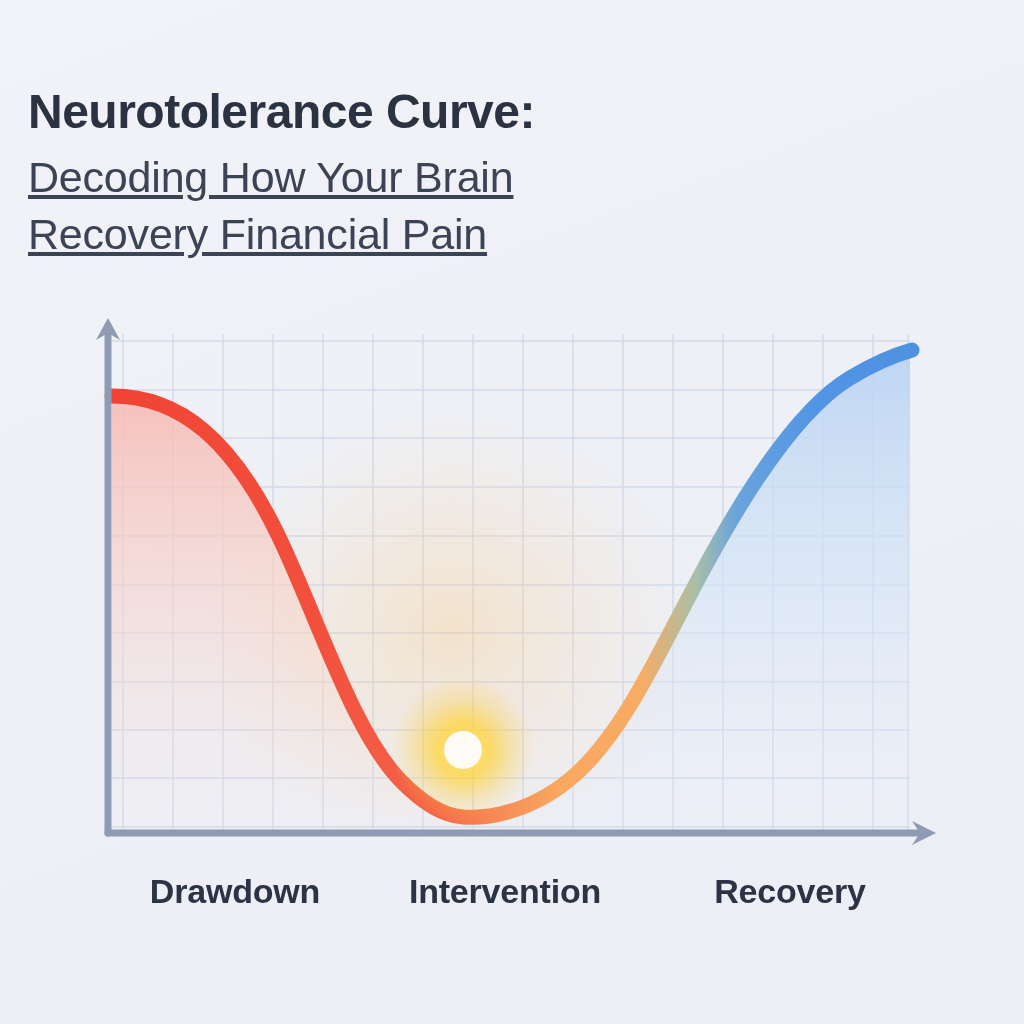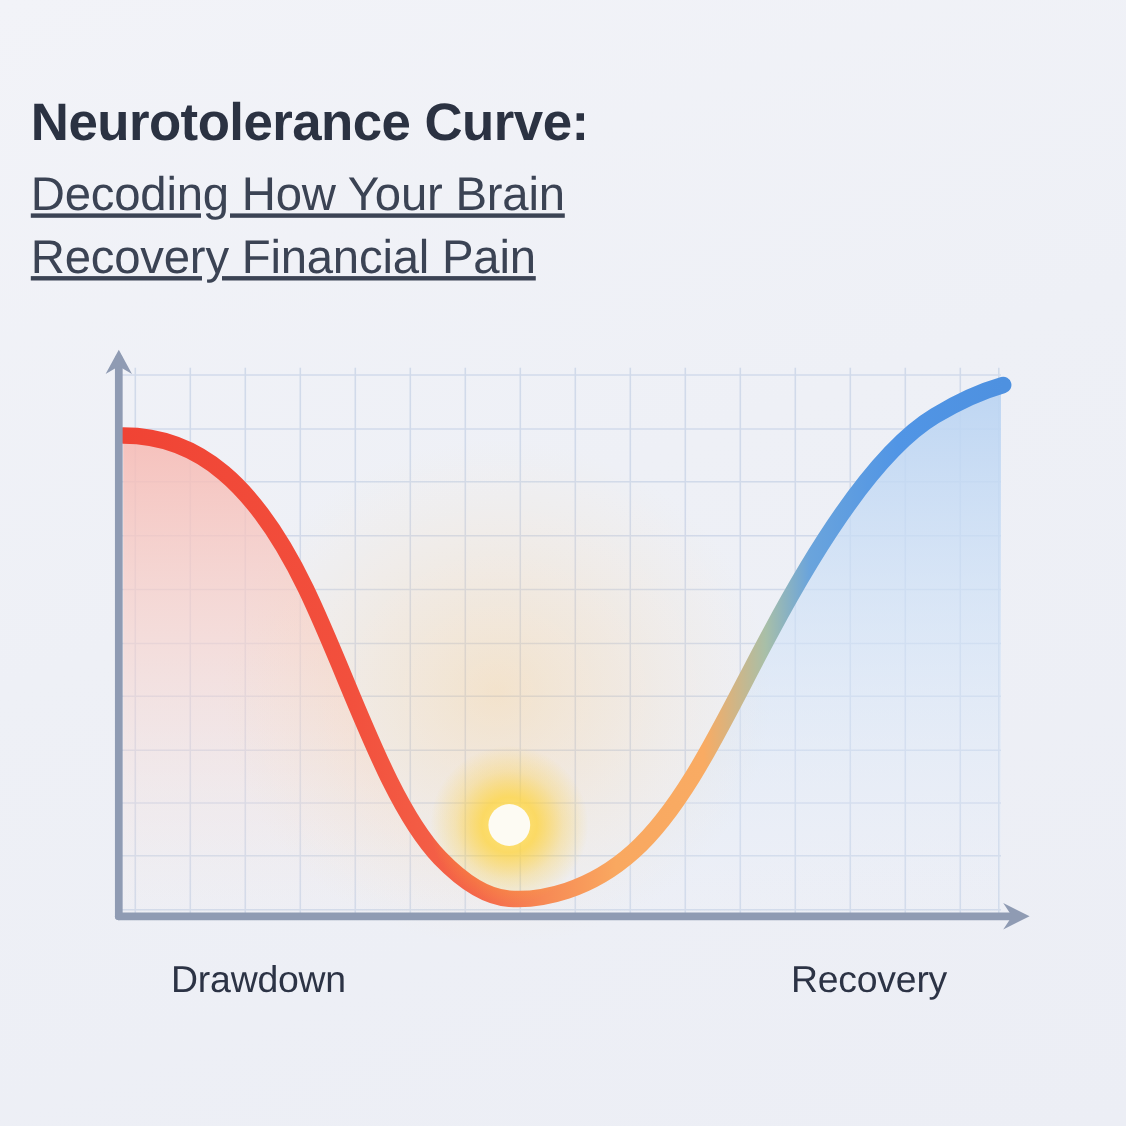--- a/index.html
+++ b/index.html
@@ -59,20 +59,21 @@
     display: block;
     width: 1024px;
     height: 560px;
   }
   .axis-labels {
     position: absolute;
     left: 0;
     top: 872px;
     width: 1024px;
     height: 60px;
+    font-weight: bold;
   }
   .axis-label {
     position: absolute;
     font-size: 34px;
     color: #2c3345;
     letter-spacing: -0.2px;
     white-space: nowrap;
     transform: translateX(-50%);
     top: 0;
   }
@@ -202,16 +203,17 @@
 
       <g>
         <circle cx="463" cy="450" r="72" fill="url(#dotGlow)"></circle>
         <circle cx="463" cy="450" r="19" fill="#fdfbf3"></circle>
       </g>
     </svg>
   </div>
 
   <div class="axis-labels">
     <span class="axis-label" style="left:235px">Drawdown</span>
+    <span class="axis-label" style="left:505px">Intervention</span>
     <span class="axis-label" style="left:790px">Recovery</span>
   </div>
 
 </div>
 
 </body></html>

